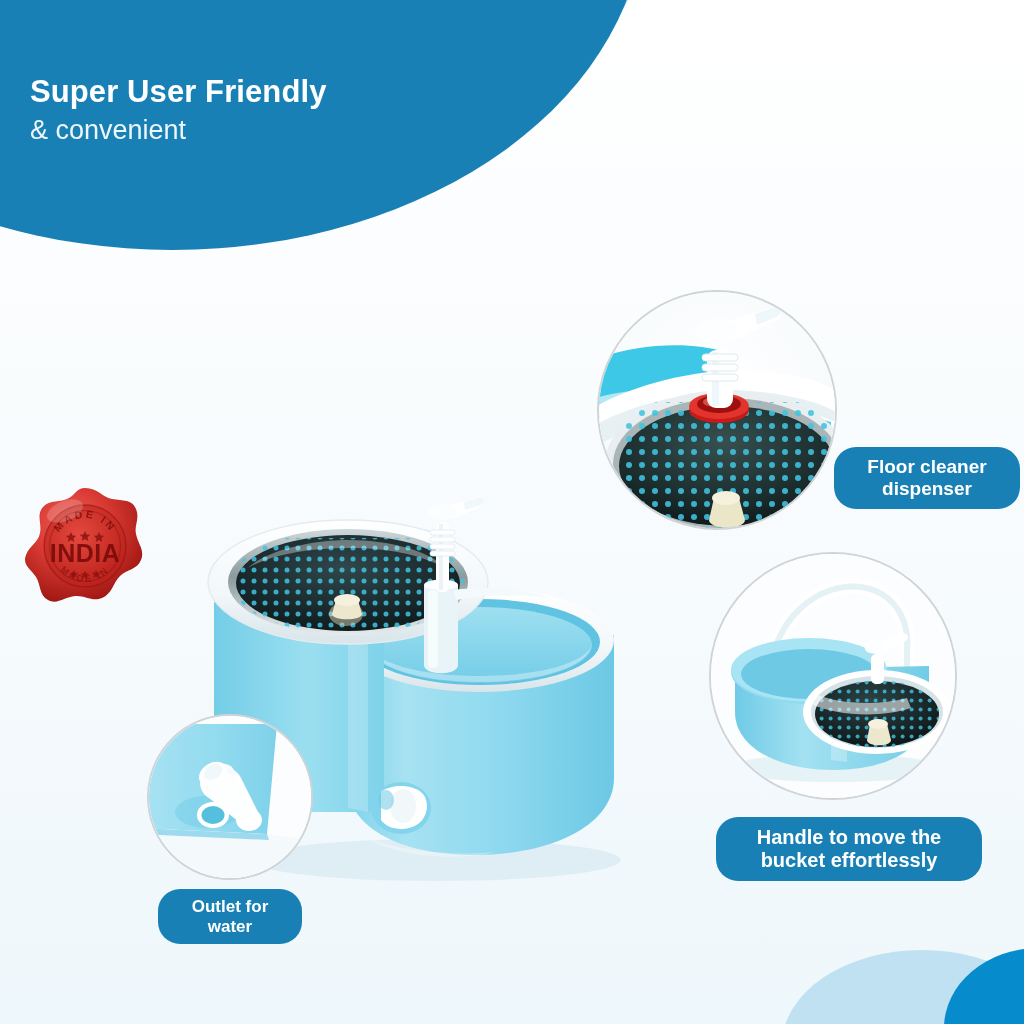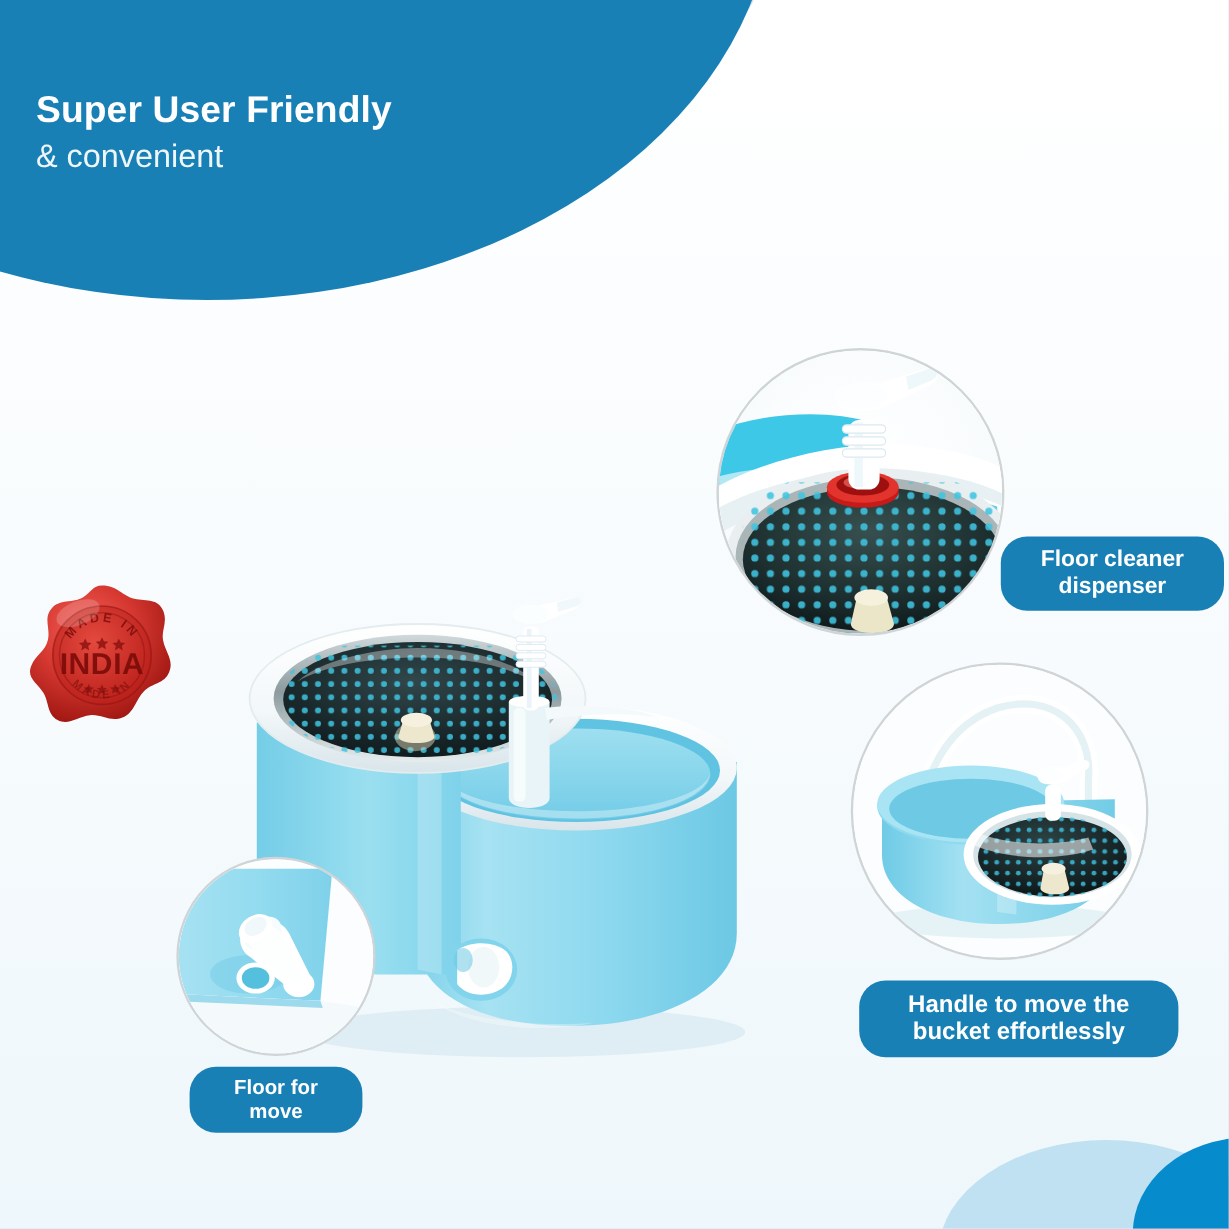--- a/index.html
+++ b/index.html
@@ -400,20 +400,20 @@
     <div>Floor cleaner</div>
     <div>dispenser</div>
   </div>
 
   <div class="pill" id="pill-handle">
     <div>Handle to move the</div>
     <div>bucket effortlessly</div>
   </div>
 
   <div class="pill" id="pill-outlet">
-    <div>Floor for</div>
-    <div>move</div>
+    <div>Outlet for</div>
+    <div>water</div>
   </div>
 
   <div class="blob" id="corner-light"></div>
   <div class="blob" id="corner-dark"></div>
 
 </div>
 
 </body></html>

